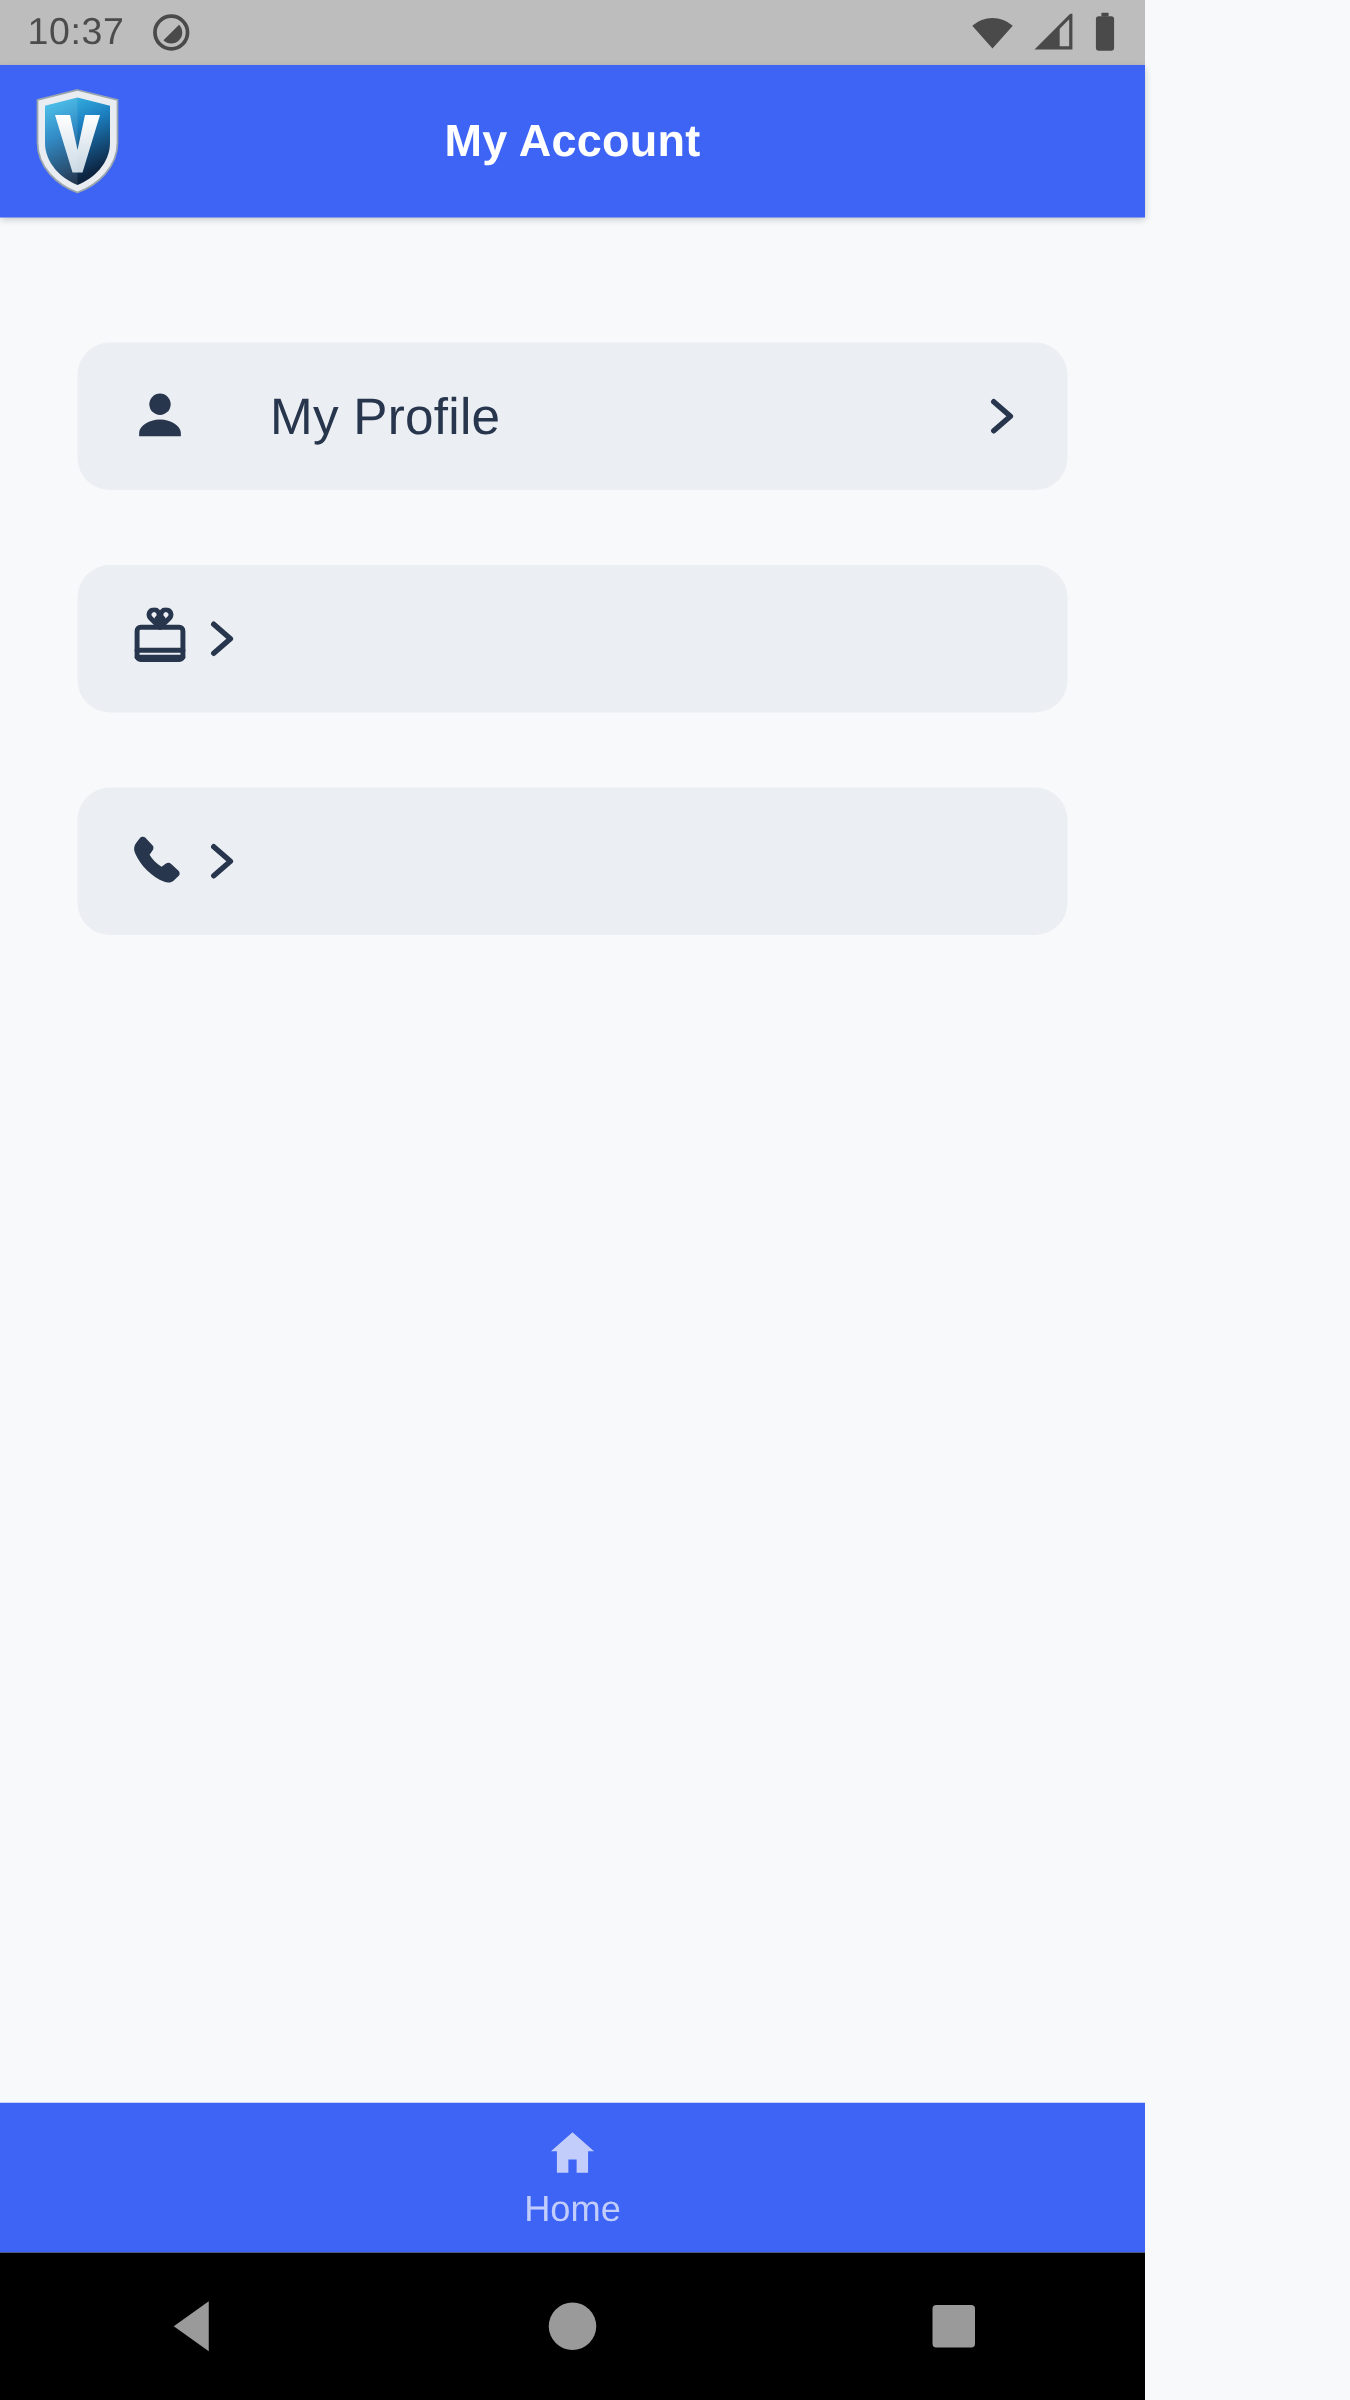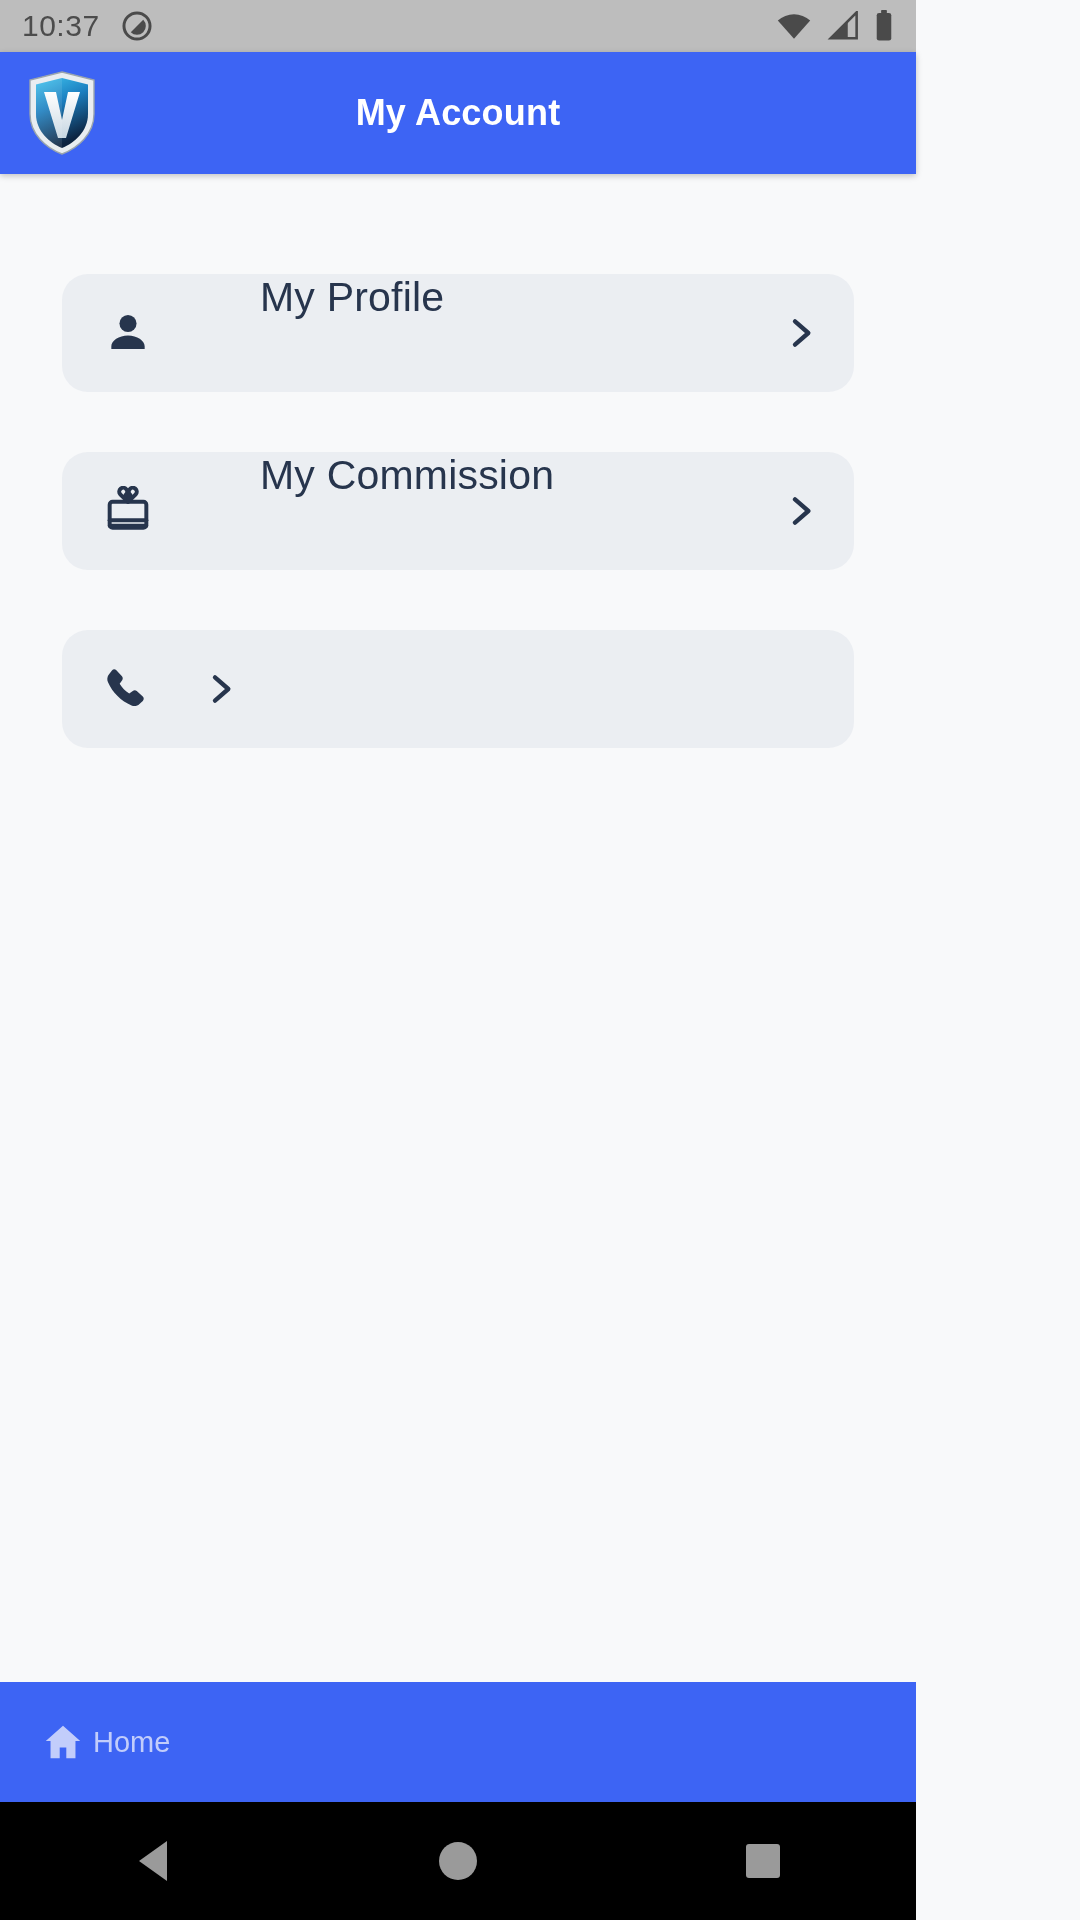--- a/index.html
+++ b/index.html
@@ -35,33 +35,32 @@
     width: 100%; text-align: center; color: #ffffff;
     font-size: 36px; font-weight: bold; letter-spacing: .2px;
   }
 
   
   .content { flex: 1 1 auto; background: #f8f9fa; padding: 0 62px; position: relative; }
   .spacer-top { height: 100px; }
 
   .card {
     height: 118px; background: #ebeef2; border-radius: 26px;
-    display: flex; padding: 0 34px 0 38px;
+    display: flex; align-items: center; padding: 0 34px 0 38px;
     margin-bottom: 60px;
-    gap: 44px;
   }
   .card-icon { width: 56px; flex: 0 0 56px; display: flex; align-items: center; justify-content: center; color: #27354d; }
   .card-label { flex: 1 1 auto; margin-left: 60px; font-size: 41px; color: #27354d; letter-spacing: .2px; }
   .card-chev { flex: 0 0 40px; display: flex; align-items: center; justify-content: center; color: #27354d; }
 
   
   .bottomnav {
     flex: 0 0 120px; background: #3d64f4; display: flex; align-items: center;
   }
-  .navitem { flex: 1 1 0; display: flex; flex-direction: row; align-items: center; gap: 8px; margin-left: 41px; }
+  .navitem { flex: 1 1 0; display: flex; flex-direction: column; align-items: center; gap: 8px; }
   .navitem .ico { height: 44px; display: flex; align-items: flex-end; }
   .navitem .lbl { font-size: 29px; }
   .navitem.active { color: #ffffff; }
   .navitem.inactive { color: #c2cdfb; }
   .navitem.active .lbl { color: #ffffff; }
   .navitem.inactive .lbl { color: #c2cdfb; }
 
   
   .sysbar { flex: 0 0 118px; background: #000000; display: flex; align-items: center; }
   .sysbtn { flex: 1 1 0; display: flex; align-items: center; justify-content: center; }
@@ -149,21 +148,20 @@
     <div class="card">
       <span class="card-icon">
         <svg width="50" height="50" viewBox="0 0 24 24" fill="none" stroke="currentColor" stroke-width="1.9" stroke-linecap="round" stroke-linejoin="round">
           <rect x="3.2" y="7.6" width="17.6" height="12.4" rx="1.4"></rect>
           <line x1="3.2" y1="16.4" x2="20.8" y2="16.4"></line>
           <line x1="3.2" y1="19.1" x2="20.8" y2="19.1"></line>
           <path d="M12 7.6 C12 7.6 9.4 5.2 8.2 3.9 A1.9 1.9 0 1 1 10.9 4.2 C11.6 5.1 12 7.6 12 7.6z"></path>
           <path d="M12 7.6 C12 7.6 14.6 5.2 15.8 3.9 A1.9 1.9 0 1 0 13.1 4.2 C12.4 5.1 12 7.6 12 7.6z"></path>
         </svg>
       </span>
-      <span class="card-label">My Commission</span>
       <span class="card-chev">
         <svg width="40" height="40" viewBox="0 0 24 24" fill="none" stroke="currentColor" stroke-width="2.6" stroke-linecap="round" stroke-linejoin="round">
           <polyline points="9 5 17 12 9 19"></polyline>
         </svg>
       </span>
     </div>
 
     <div class="card">
       <span class="card-icon">
         <svg width="50" height="50" viewBox="0 0 24 24" fill="currentColor">

